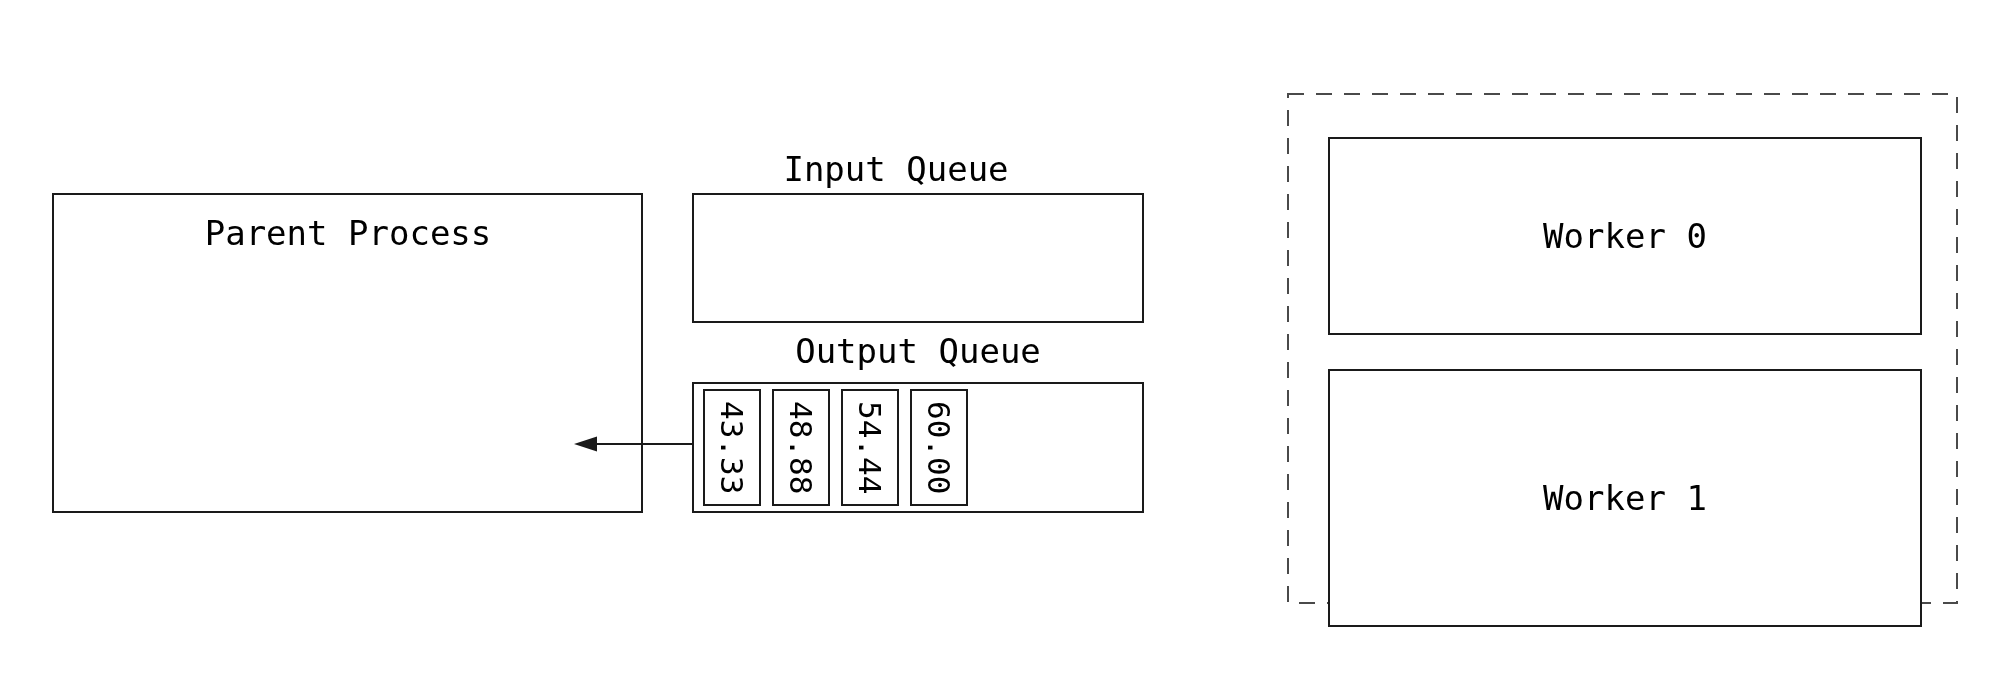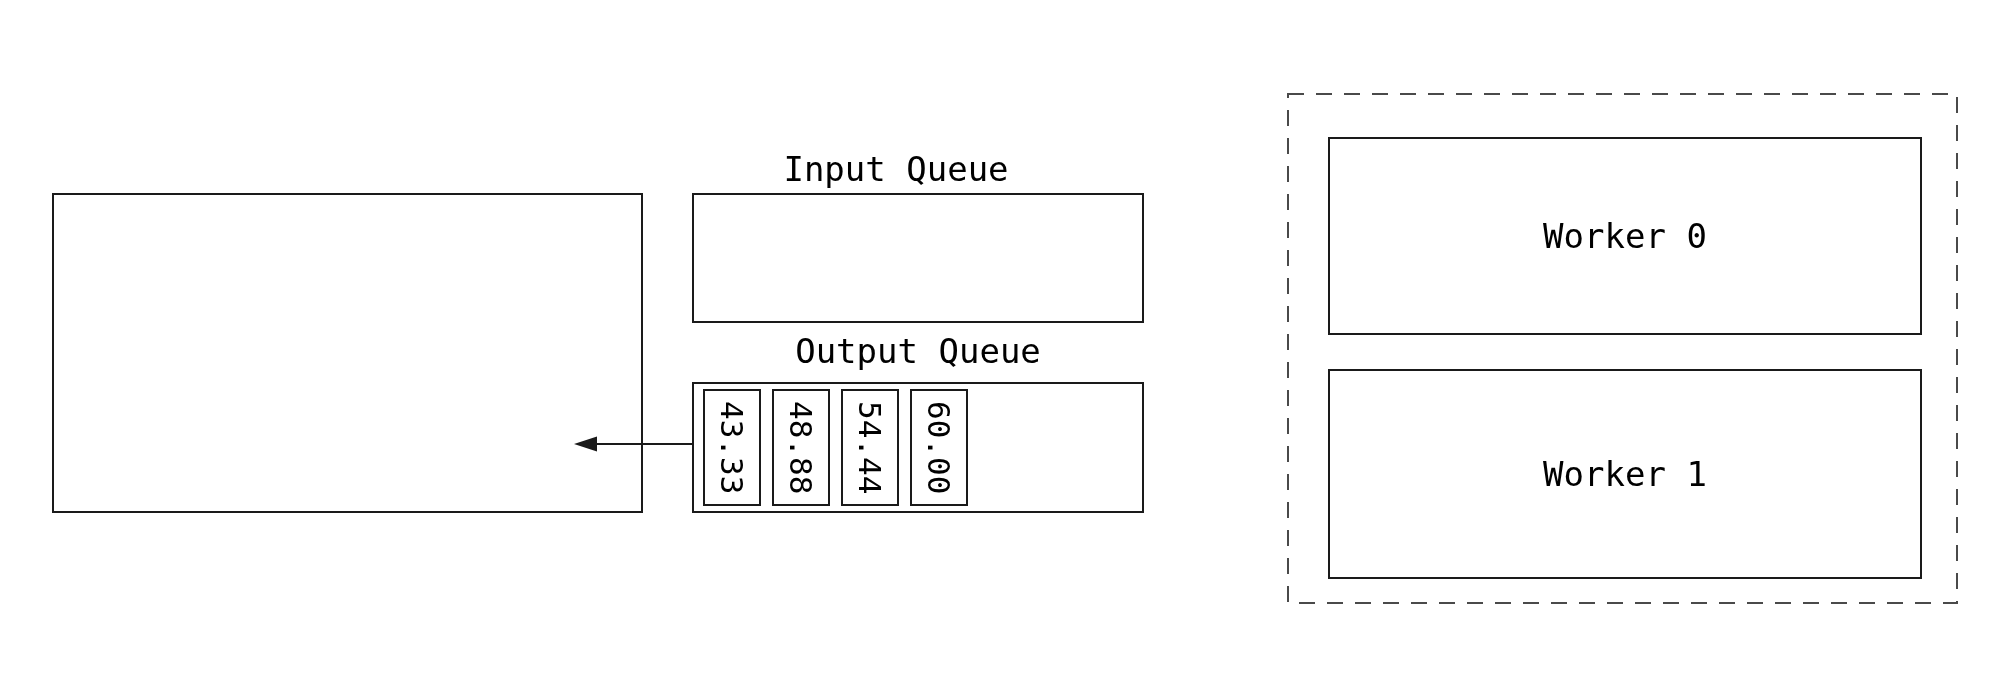--- a/index.html
+++ b/index.html
@@ -55,20 +55,21 @@
     white-space:nowrap;
   }
   .abs-svg{position:absolute;}
 </style>
 </head>
 <body>
 
 <div id="canvas">
 
   <div class="box" style="left:52px;top:193px;width:591px;height:320px;"></div>
+  <div class="center-abs" style="left:348px;top:234px;">Parent Process</div>
 
   <div class="center-abs" style="left:896px;top:158px;margin-top:12px;">Input Queue</div>
   <div class="box" style="left:692px;top:193px;width:452px;height:130px;"></div>
 
   <div class="center-abs" style="left:918px;top:352px;">Output Queue</div>
   <div class="box" style="left:692px;top:382px;width:452px;height:131px;">
     <div class="queue-item" style="left:9px;">
       <span class="vtext">43.33</span>
     </div>
     <div class="queue-item" style="left:78px;">
@@ -86,17 +87,17 @@
     <line x1="122" y1="12" x2="24" y2="12" stroke="var(--line)" stroke-width="2"></line>
     <polygon points="4,12 27,4.5 27,19.5" fill="var(--line)"></polygon>
   </svg>
 
   <svg class="abs-svg" style="left:1287px;top:93px;" width="671" height="511">
     <rect x="1" y="1" width="669" height="509" fill="none" stroke="var(--dashed)" stroke-width="2" stroke-dasharray="16 12"></rect>
   </svg>
   <div class="box flex-center" style="left:1328px;top:137px;width:594px;height:198px;">
     <span class="worker-label">Worker 0</span>
   </div>
-  <div class="box flex-center" style="left:1328px;top:369px;width:594px;height:210px;align-items:center;">
+  <div class="box flex-center" style="left:1328px;top:369px;width:594px;height:258px;align-items:center;">
     <span class="worker-label">Worker 1</span>
   </div>
 
 </div>
 
 </body></html>

